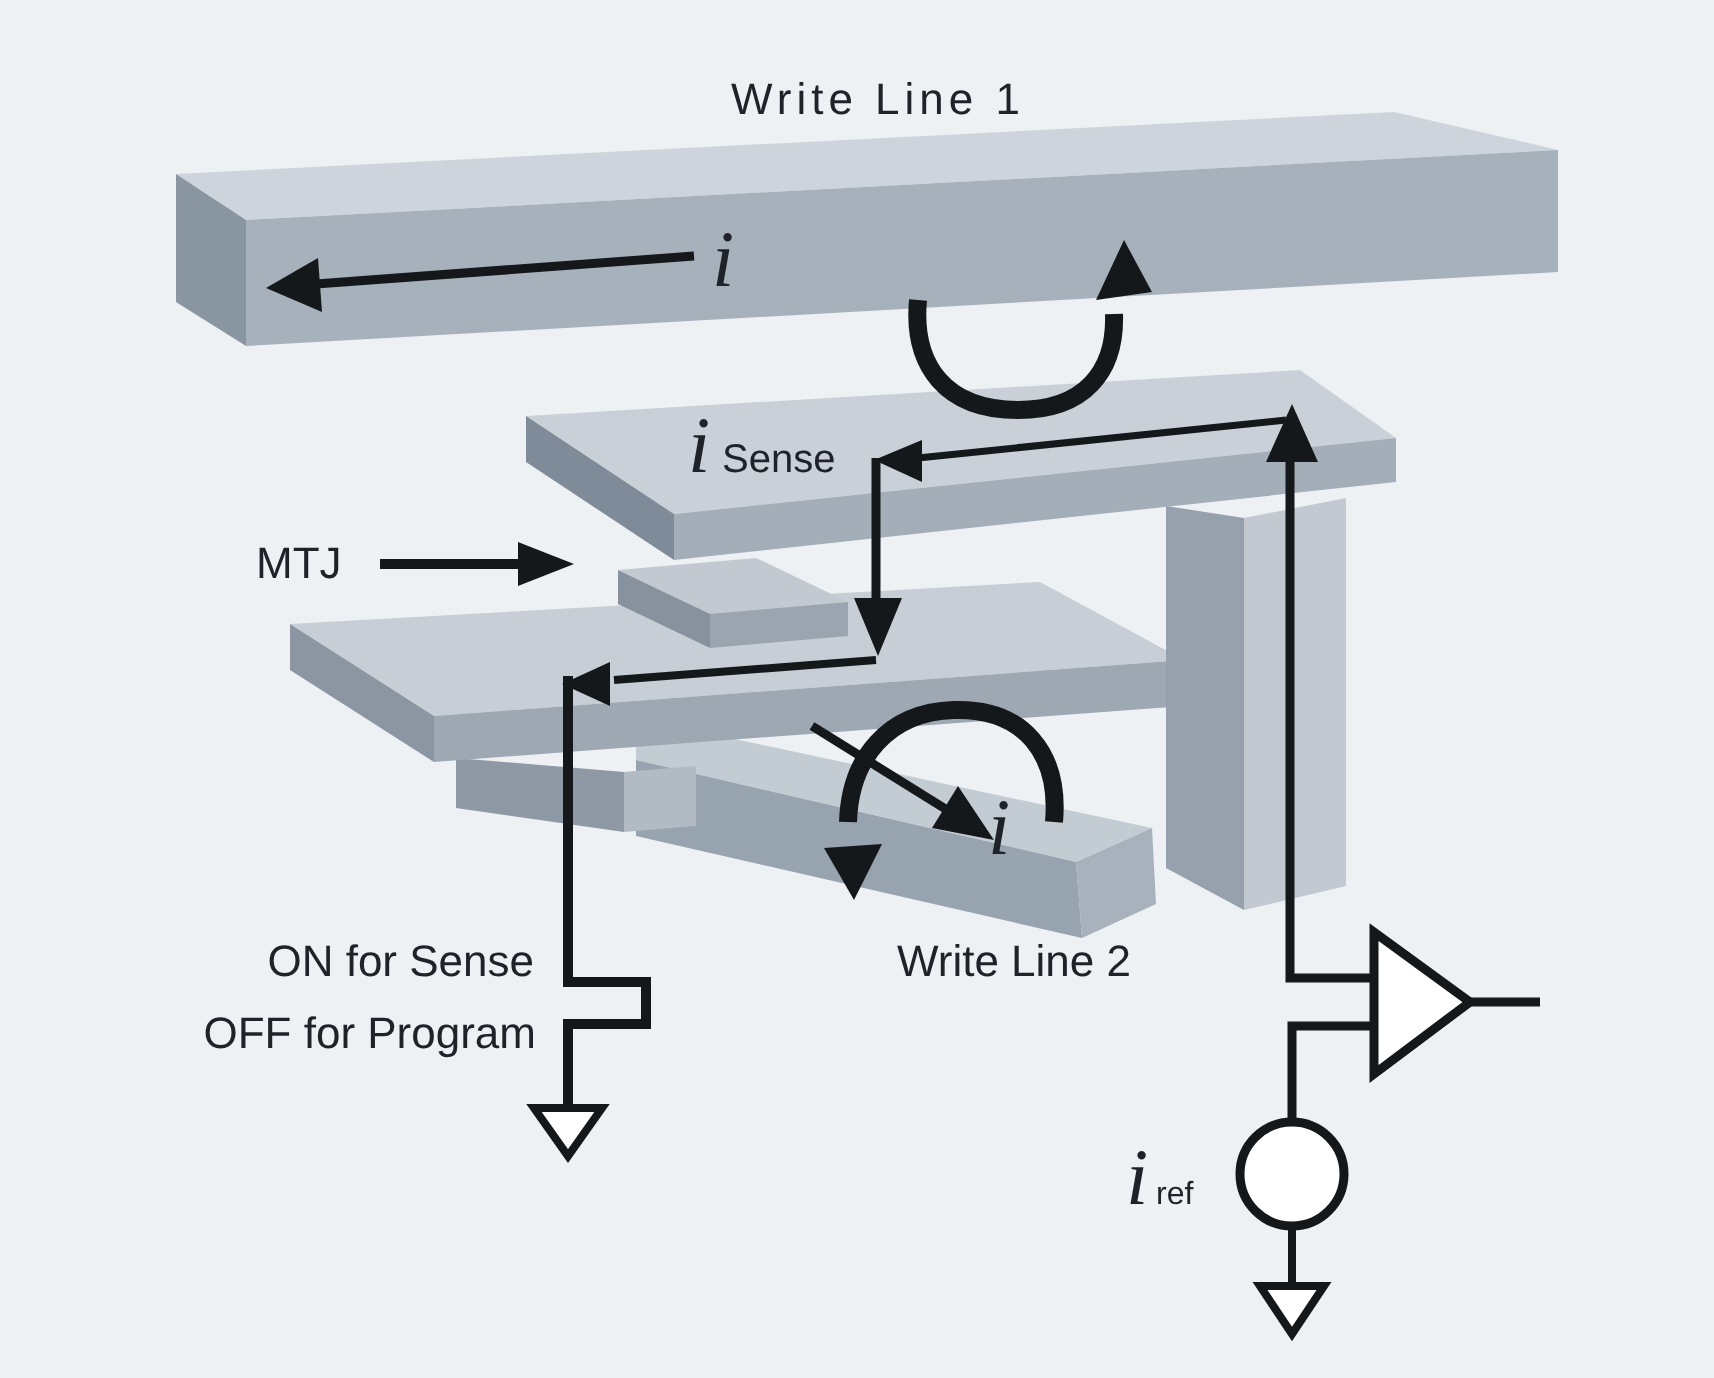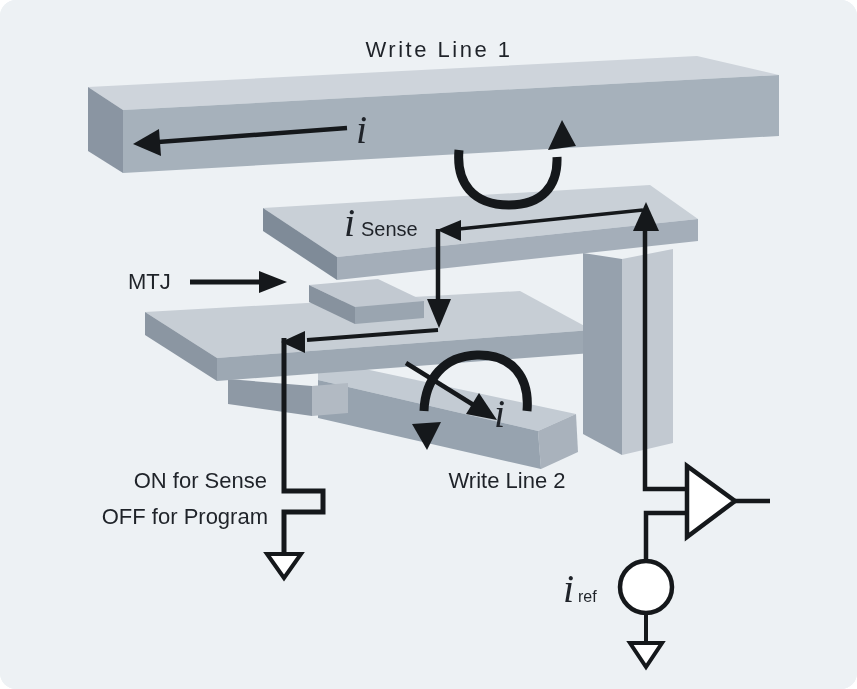--- a/index.html
+++ b/index.html
@@ -1,21 +1,20 @@
 <!DOCTYPE html>
 <html><head>
 <meta charset="utf-8">
 <style>
   html,body{margin:0;padding:0;}
   .stage{
     position:relative;
     width:857px;height:689px;
     overflow:hidden;
     font-family:"Liberation Sans",sans-serif;
-    border-radius:16px;
   }
   svg{display:block;}
   .lbl{font:22px "Liberation Sans",sans-serif;}
   .ls{letter-spacing:2.5px;}
   .it{font:italic 40px "Liberation Serif",serif;}
   .sub{font:20px "Liberation Sans",sans-serif;}
   .sub2{font:16px "Liberation Sans",sans-serif;}
 </style>
 </head>
 <body>

